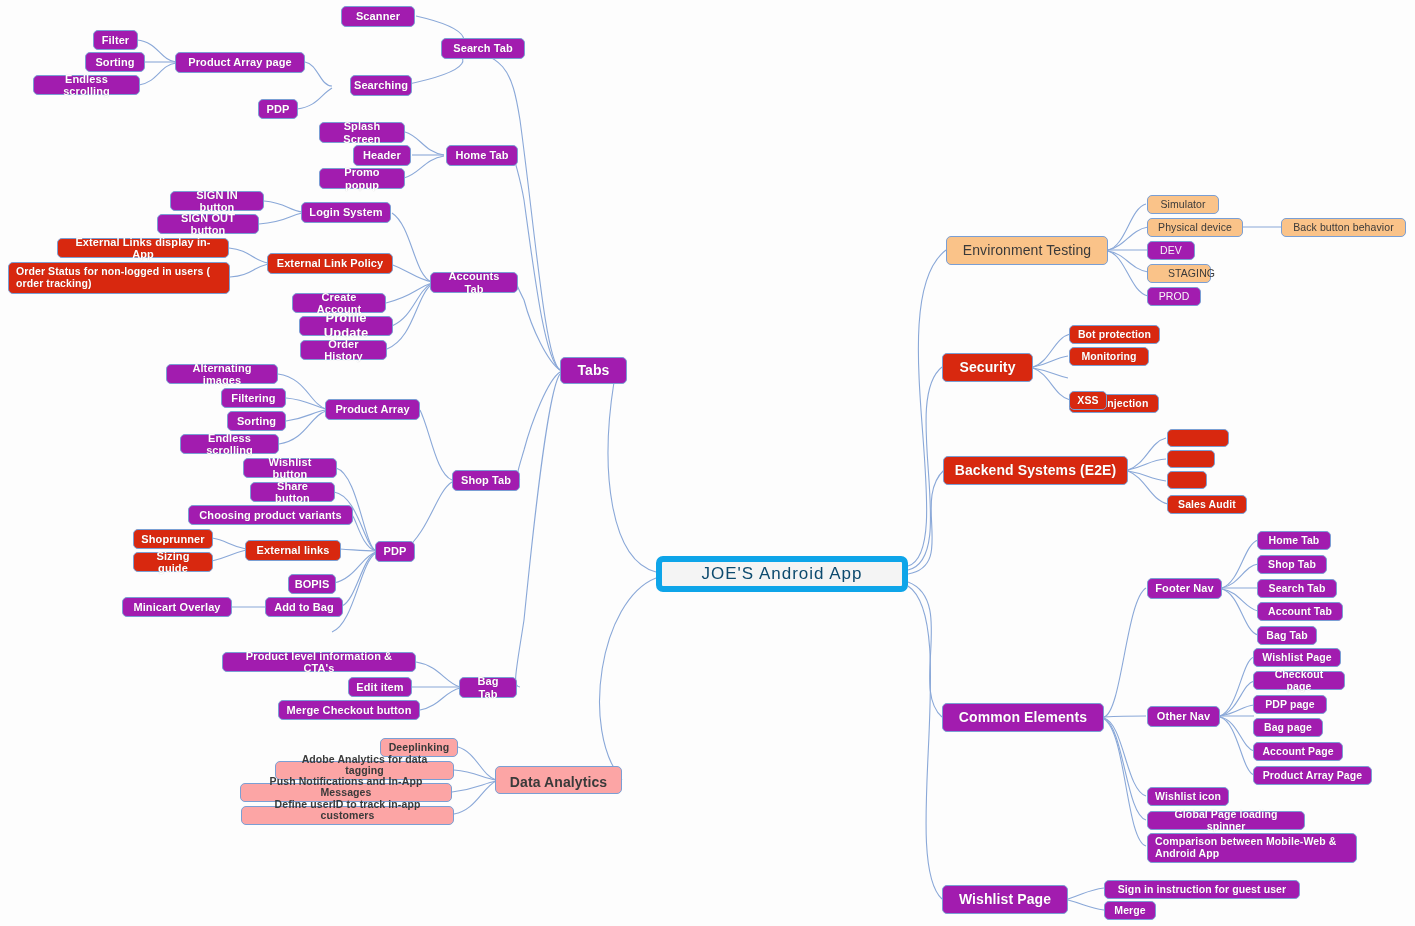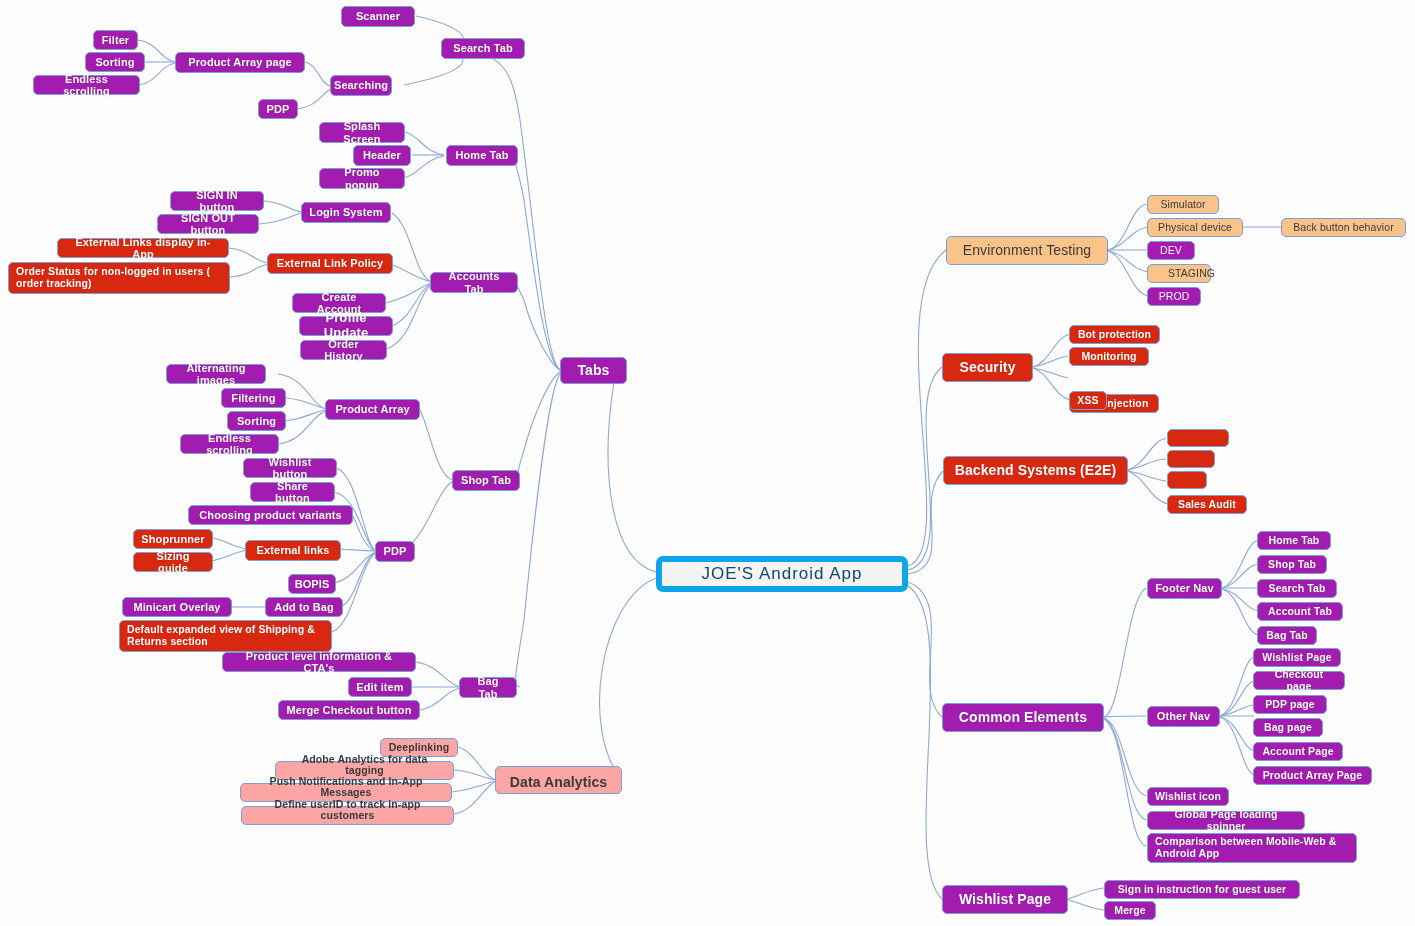--- a/index.html
+++ b/index.html
@@ -185,21 +185,21 @@
   <div class="node c-salmon" style="left:560px; top:357px; width:67px; height:27px; font-size:14px;">
     <span>Tabs</span>
   </div>
 
   <div class="node c-salmon" style="left:441px; top:38px; width:84px; height:21px; font-size:11px;">
     <span>Search Tab</span>
   </div>
   <div class="node c-salmon" style="left:341px; top:6px; width:74px; height:21px; font-size:11px;">
     <span>Scanner</span>
   </div>
-  <div class="node c-salmon" style="left:330px; top:75px; width:62px; height:21px; font-size:11px;text-align:right;">
+  <div class="node c-salmon" style="left:350px; top:75px; width:62px; height:21px; font-size:11px;text-align:right;">
     <span>Searching</span>
   </div>
   <div class="node c-salmon" style="left:175px; top:52px; width:130px; height:21px; font-size:11px;">
     <span>Product Array page</span>
   </div>
   <div class="node c-salmon" style="left:93px; top:30px; width:45px; height:20px; font-size:11px;">
     <span>Filter</span>
   </div>
   <div class="node c-salmon" style="left:85px; top:52px; width:60px; height:20px; font-size:11px;">
     <span>Sorting</span>
@@ -254,21 +254,21 @@
   <div class="node c-salmon" style="left:300px; top:340px; width:87px; height:20px; font-size:11px;">
     <span>Order History</span>
   </div>
 
   <div class="node c-salmon" style="left:452px; top:470px; width:68px; height:21px; font-size:11px;">
     <span>Shop Tab</span>
   </div>
   <div class="node c-salmon" style="left:325px; top:399px; width:95px; height:21px; font-size:11px;">
     <span>Product Array</span>
   </div>
-  <div class="node c-salmon" style="left:166px; top:364px; width:100px; height:20px; font-size:11px;">
+  <div class="node c-salmon" style="left:166px; top:364px; width:112px; height:20px; font-size:11px;">
     <span>Alternating images</span>
   </div>
   <div class="node c-salmon" style="left:221px; top:388px; width:65px; height:20px; font-size:11px;">
     <span>Filtering</span>
   </div>
   <div class="node c-salmon" style="left:227px; top:411px; width:59px; height:20px; font-size:11px;">
     <span>Sorting</span>
   </div>
   <div class="node c-salmon" style="left:180px; top:434px; width:99px; height:20px; font-size:11px;">
     <span>Endless scrolling</span>
@@ -297,23 +297,20 @@
   </div>
   <div class="node c-salmon" style="left:288px; top:574px; width:48px; height:20px; font-size:11px;">
     <span>BOPIS</span>
   </div>
   <div class="node c-salmon" style="left:265px; top:597px; width:78px; height:20px; font-size:11px;">
     <span>Add to Bag</span>
   </div>
   <div class="node c-salmon" style="left:122px; top:597px; width:110px; height:20px; font-size:11px;">
     <span>Minicart Overlay</span>
   </div>
-  <div class="node c-red" style="left:119px; top:620px; width:213px; height:32px; font-size:10.5px; justify-content:flex-start; text-align:left;">
-    <span>Default expanded view of Shipping &amp; Returns section</span>
-  </div>
 
   <div class="node c-salmon" style="left:459px; top:677px; width:58px; height:21px; font-size:11px;">
     <span>Bag Tab</span>
   </div>
   <div class="node c-salmon" style="left:222px; top:652px; width:194px; height:20px; font-size:11px;">
     <span>Product level information &amp; CTA's</span>
   </div>
   <div class="node c-salmon" style="left:348px; top:677px; width:64px; height:20px; font-size:11px;">
     <span>Edit item</span>
   </div>

